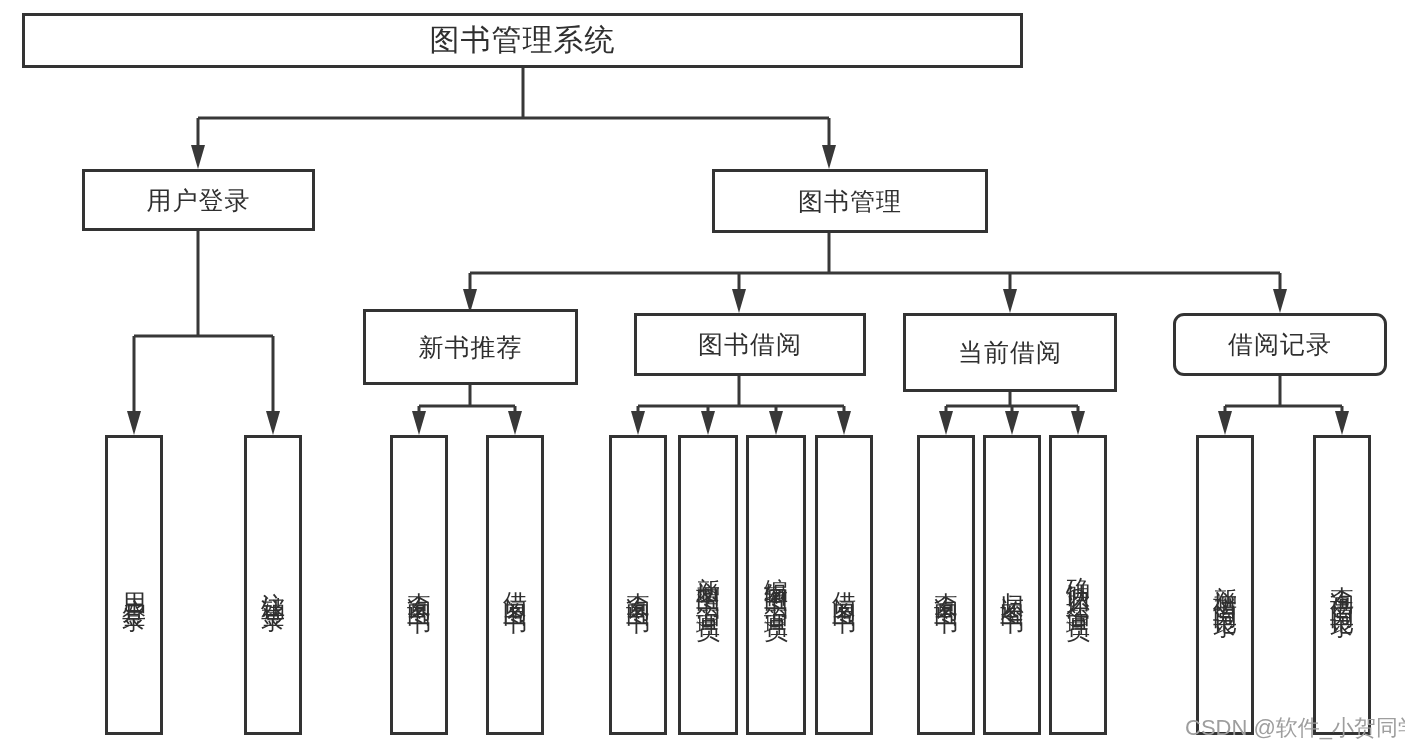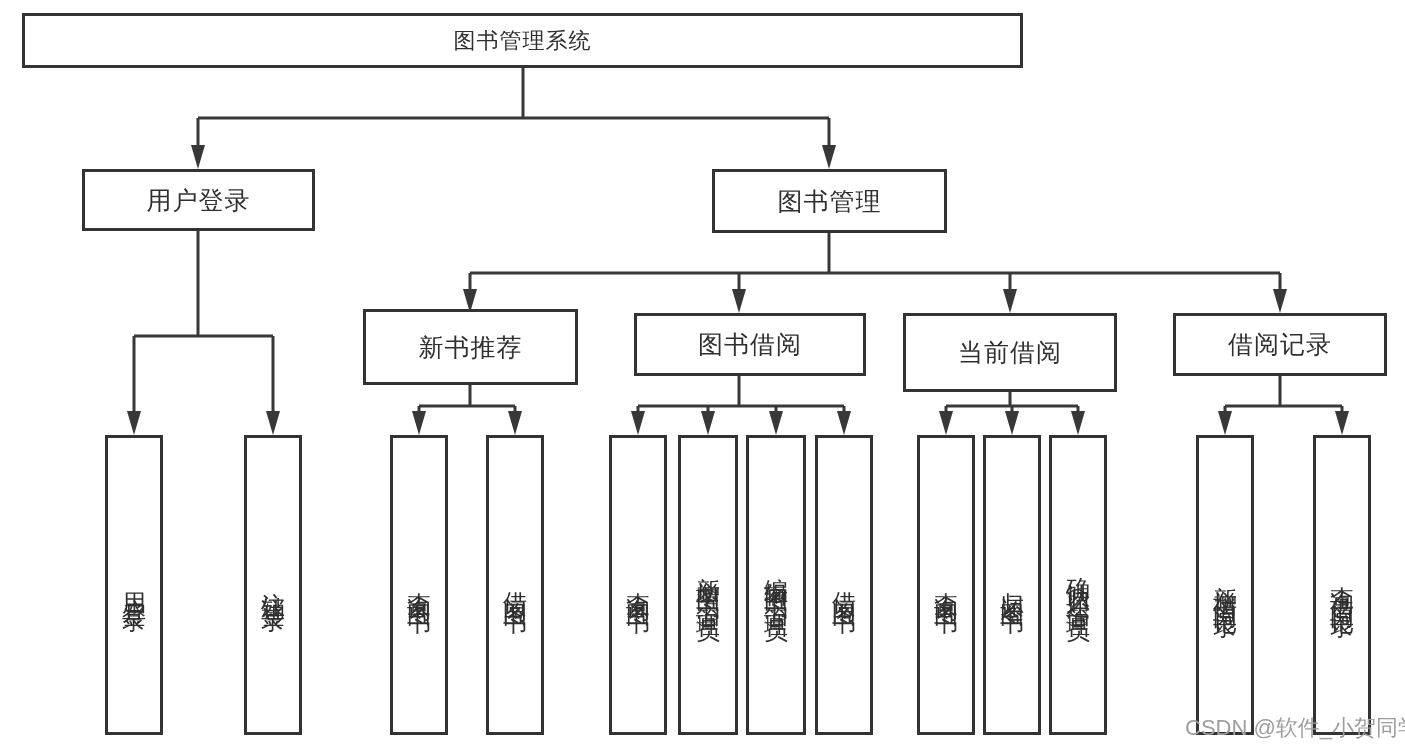--- a/index.html
+++ b/index.html
@@ -31,21 +31,21 @@
     justify-content: center;
     color: #2f2f2f;
     z-index: 2;
   }
   .box .label {
     font-size: 25px;
     letter-spacing: 1px;
     white-space: nowrap;
   }
   .root .label {
-    font-size: 22px;
+    font-size: 30px;
   }
   .leaf {
     width: 58px;
     height: 300px;
     top: 435px;
   }
   .leaf .vtext {
     writing-mode: vertical-rl;
     font-size: 24px;
     letter-spacing: 6px;
@@ -107,34 +107,34 @@
     </g>
   </svg>
 
   <div class="box root" style="left:22px; top:13px; width:1001px; height:55px;">
     <span class="label">图书管理系统</span>
   </div>
 
   <div class="box" style="left:82px; top:169px; width:233px; height:62px;">
     <span class="label">用户登录</span>
   </div>
-  <div class="box" style="left:712px; top:169px; width:235px; height:64px;">
+  <div class="box" style="left:712px; top:169px; width:276px; height:64px;">
     <span class="label">图书管理</span>
   </div>
 
   <div class="box" style="left:363px; top:309px; width:215px; height:76px;">
     <span class="label">新书推荐</span>
   </div>
   <div class="box" style="left:634px; top:313px; width:232px; height:63px;">
     <span class="label">图书借阅</span>
   </div>
   <div class="box" style="left:903px; top:313px; width:214px; height:79px;">
     <span class="label">当前借阅</span>
   </div>
-  <div class="box" style="left:1173px; top:313px; width:214px; height:63px;">
+  <div class="box" style="left:1173px; top:313px; width:214px; height:63px;border-radius:11px;">
     <span class="label">借阅记录</span>
   </div>
 
   <div class="box leaf" style="left:105px;">
     <span class="vtext">用户登录</span>
   </div>
   <div class="box leaf" style="left:244px;">
     <span class="vtext">注销登录</span>
   </div>
 

